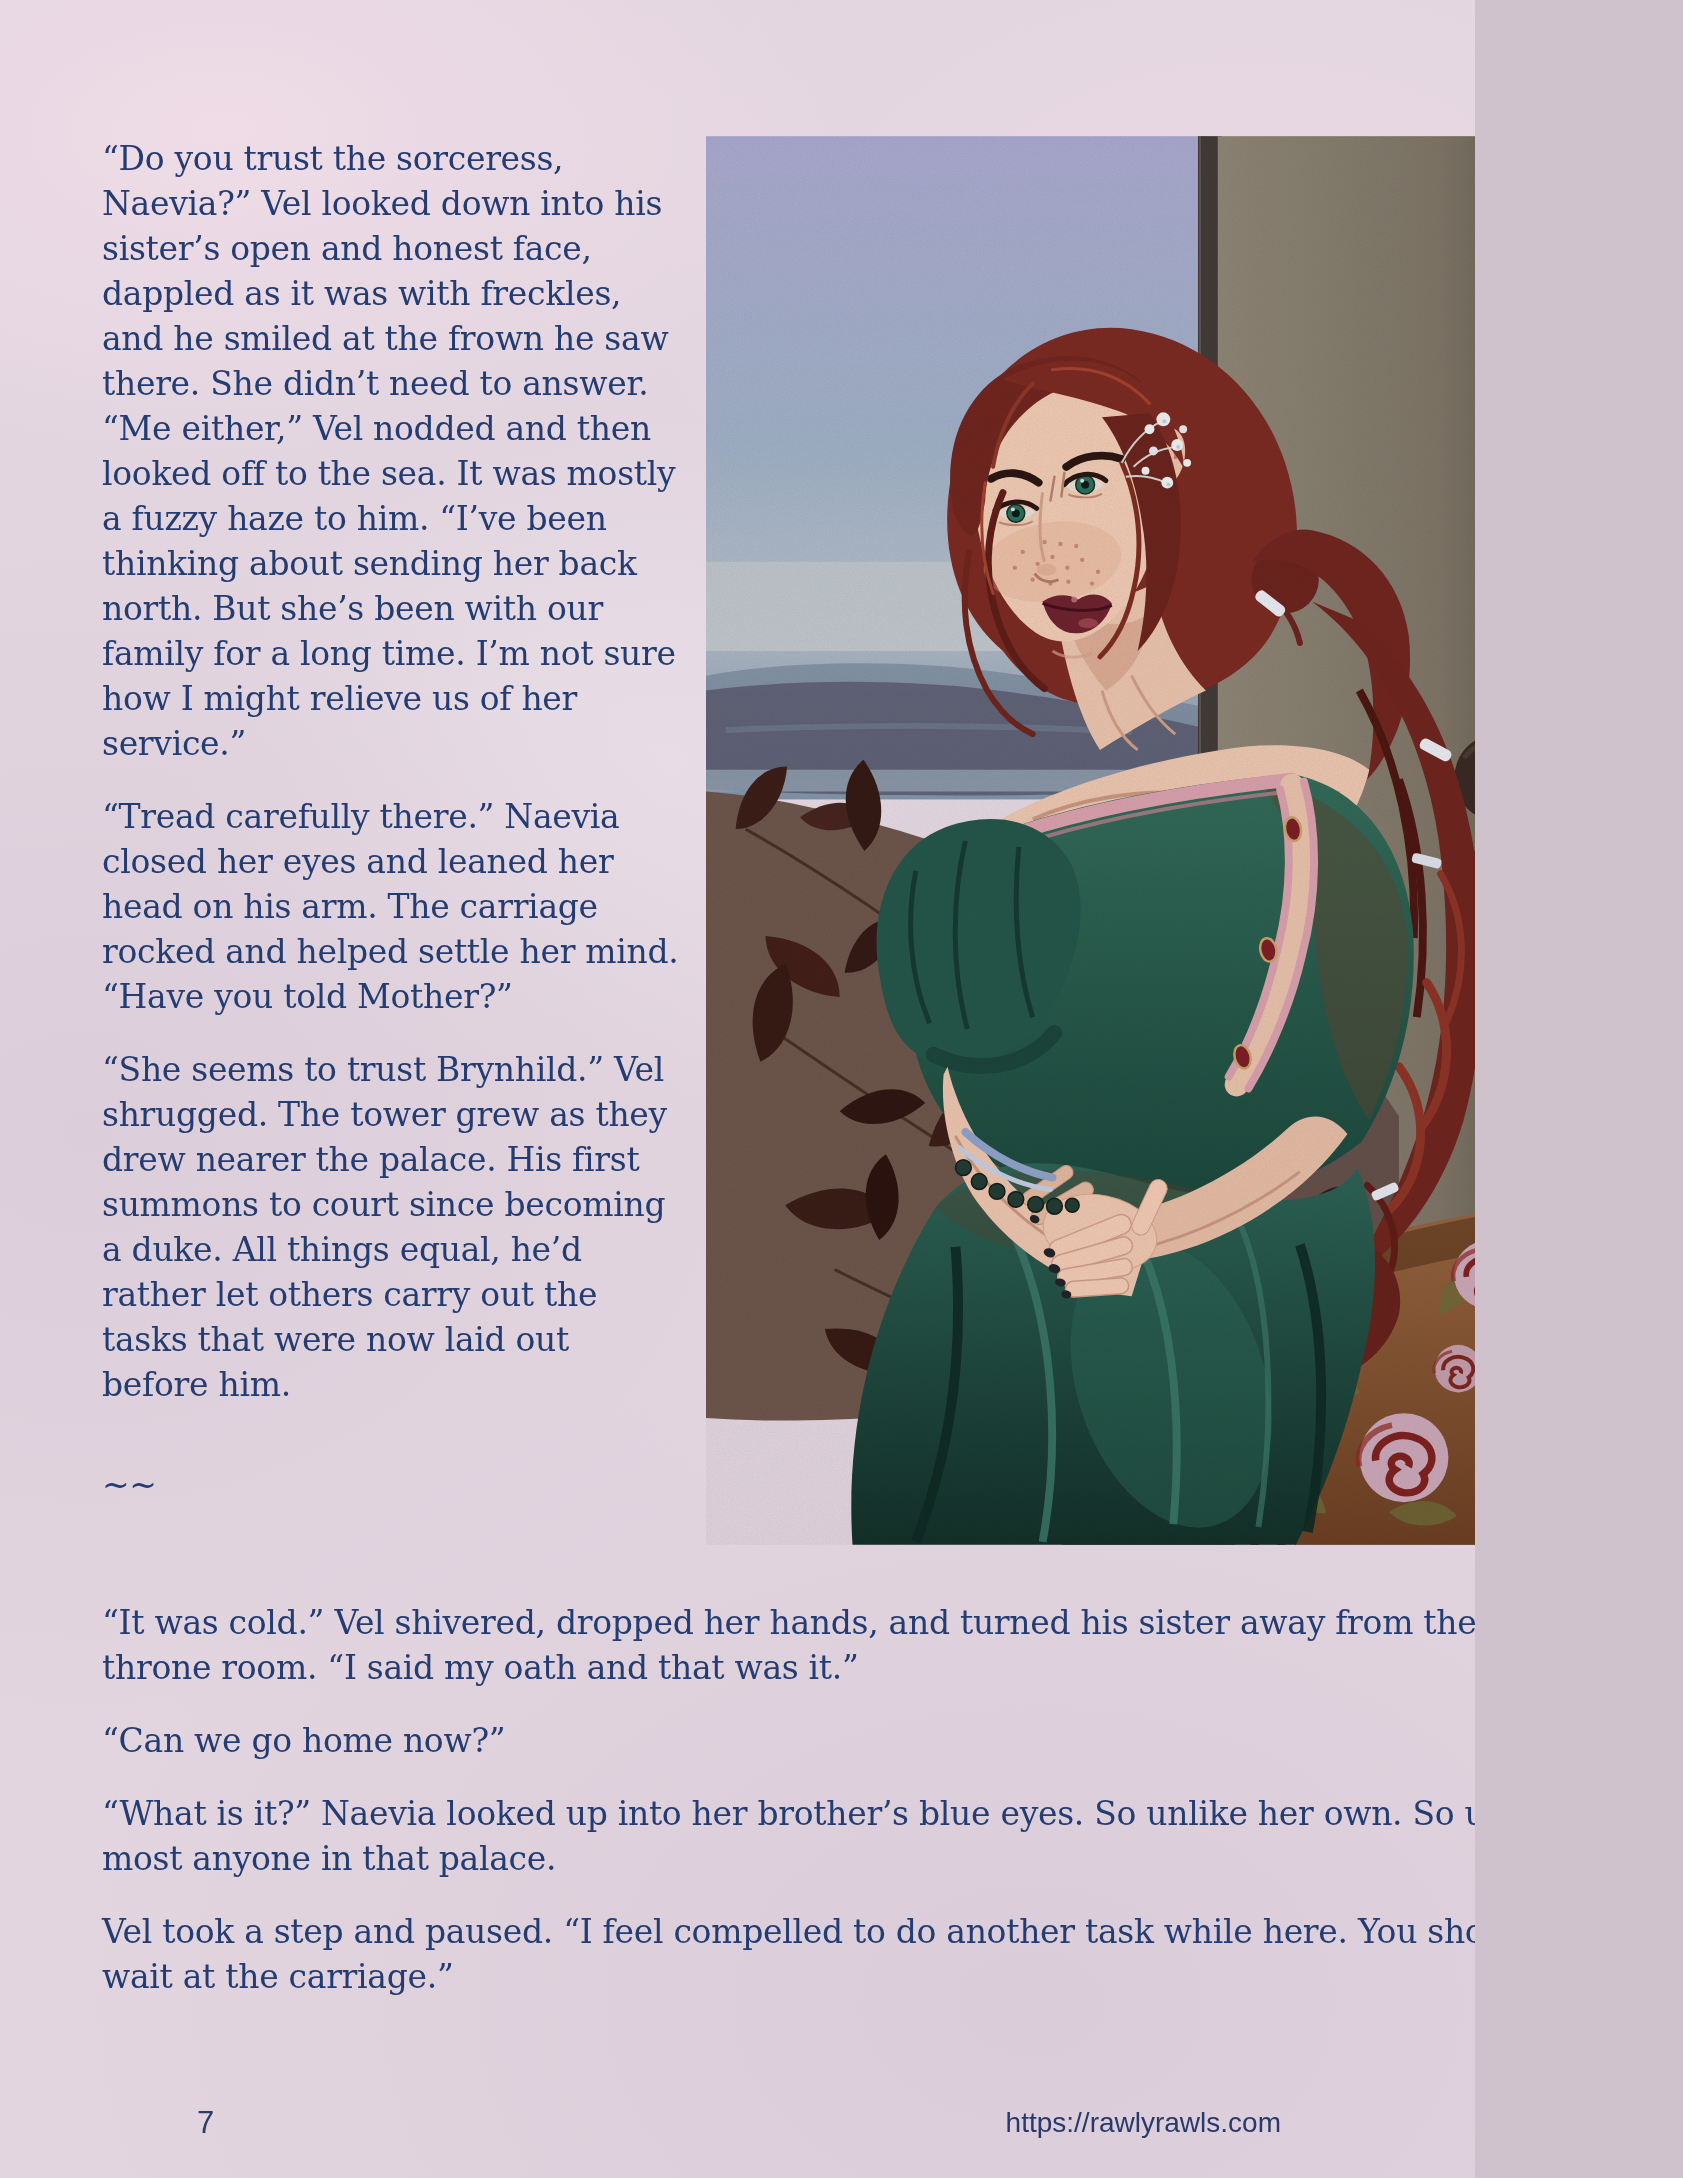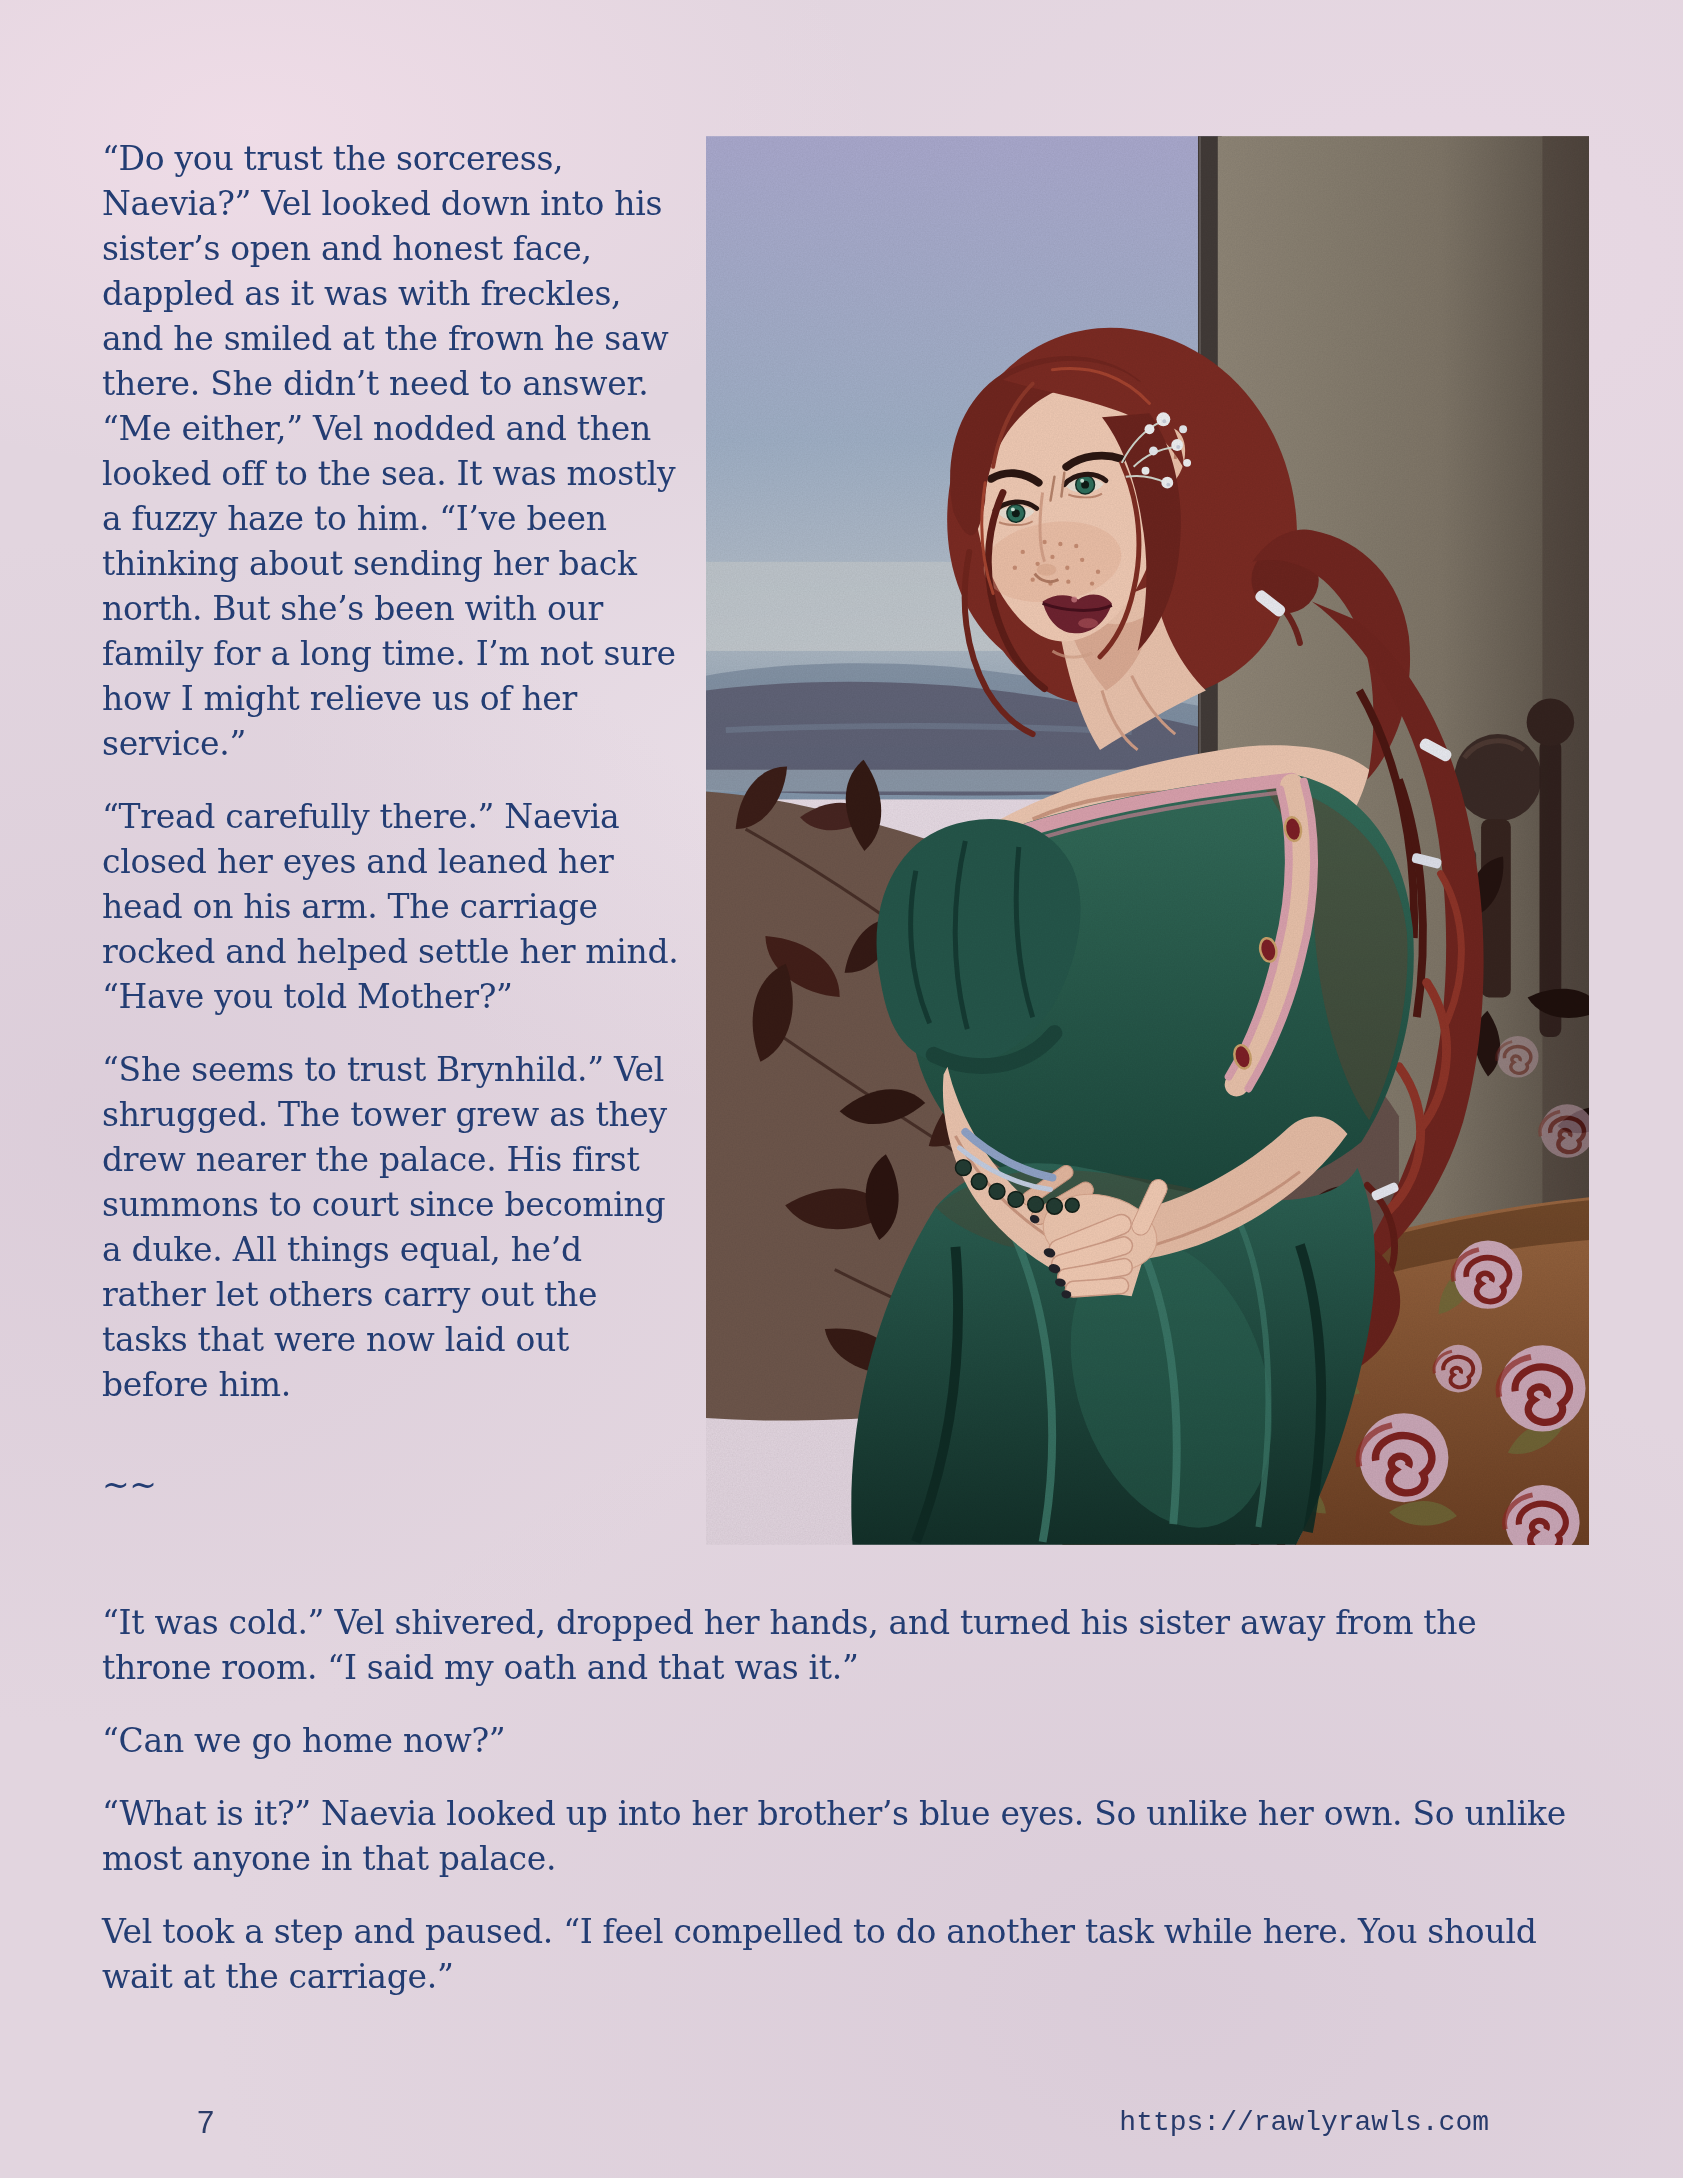--- a/index.html
+++ b/index.html
@@ -1,34 +1,34 @@
 <!DOCTYPE html>
 <html><head>
 <meta charset="utf-8">
 <style>
   html,body{margin:0;padding:0;background:#cfc2cc;}
   .page{
-    position:relative;width:1683px;height:2178px;overflow:hidden;
+    position:relative;width:1475px;height:2178px;overflow:hidden;
     font-family:"DejaVu Serif","Liberation Serif",serif;
     background:
       radial-gradient(891px 495px at 15% 6%, rgba(241,221,232,.85), rgba(241,221,232,0) 70%),
       radial-gradient(1089px 693px at 85% 12%, rgba(234,217,229,.7), rgba(234,217,229,0) 70%),
       radial-gradient(990px 792px at 6% 52%, rgba(215,199,213,.55), rgba(215,199,213,0) 75%),
       radial-gradient(1287px 891px at 70% 92%, rgba(213,198,212,.6), rgba(213,198,212,0) 75%),
       radial-gradient(693px 495px at 45% 35%, rgba(238,228,236,.5), rgba(238,228,236,0) 70%),
       #e2d5df;
   }
   .content{position:absolute;left:102px;top:136px;width:1487px;color:#233d73;}
   .content p{margin:0 0 28px 0;font-size:33px;line-height:45px;letter-spacing:-0.3px;}
   p.sep{margin:55px 0 93px 0;}
   figure.illustration{float:right;width:908px;height:1409px;margin:0;padding:0;}
   figure.illustration svg{display:block;width:883px;height:1409px;margin-left:25px;}
   .footer-pagenum{position:absolute;left:197px;top:2105px;font-family:"Liberation Sans",sans-serif;
     font-size:31px;color:#2c3c68;}
-  .footer-url{position:absolute;right:194px;top:2107px;font-family:Liberation Mono, monospace;
+  .footer-url{position:absolute;right:194px;top:2107px;font-family:Liberation Sans, sans-serif;
     font-size:28px;color:#273a6b;}
 </style>
 </head>
 <body>
 
 <div class="page">
   <div class="content">
 
     <figure class="illustration" aria-label="Digital painting of a young woman with deep auburn hair in a loose braid with white ties and a sprig of white flowers, green eyes and freckles, wearing a teal-green gown with pink trim and buttoned sleeve slits, seated on a dark floral couch with rose-patterned seat, before a window overlooking a hazy sea, beside a tan wall and dark bed frame.">
       <svg viewBox="0 0 892 1423" xmlns="http://www.w3.org/2000/svg">

